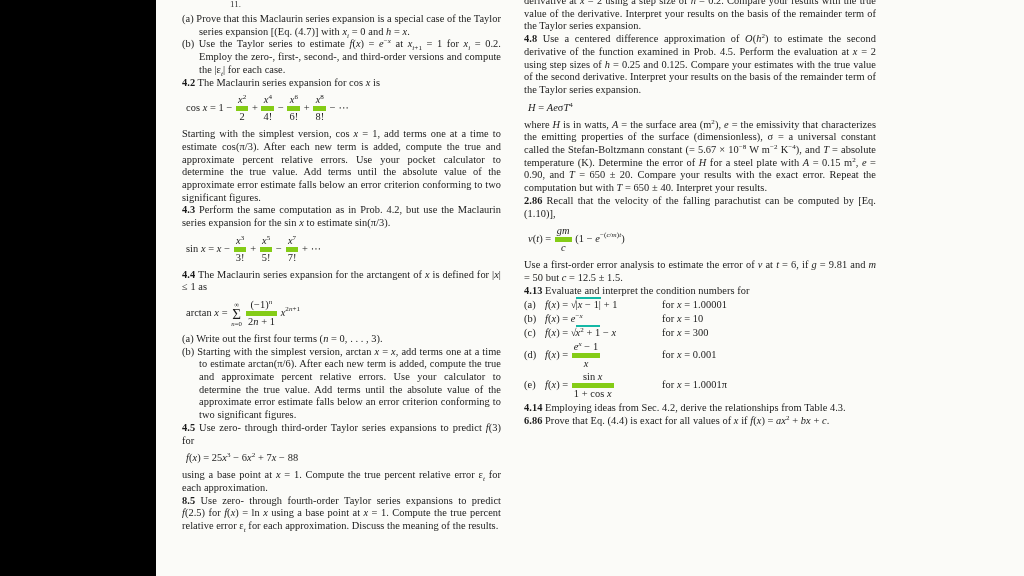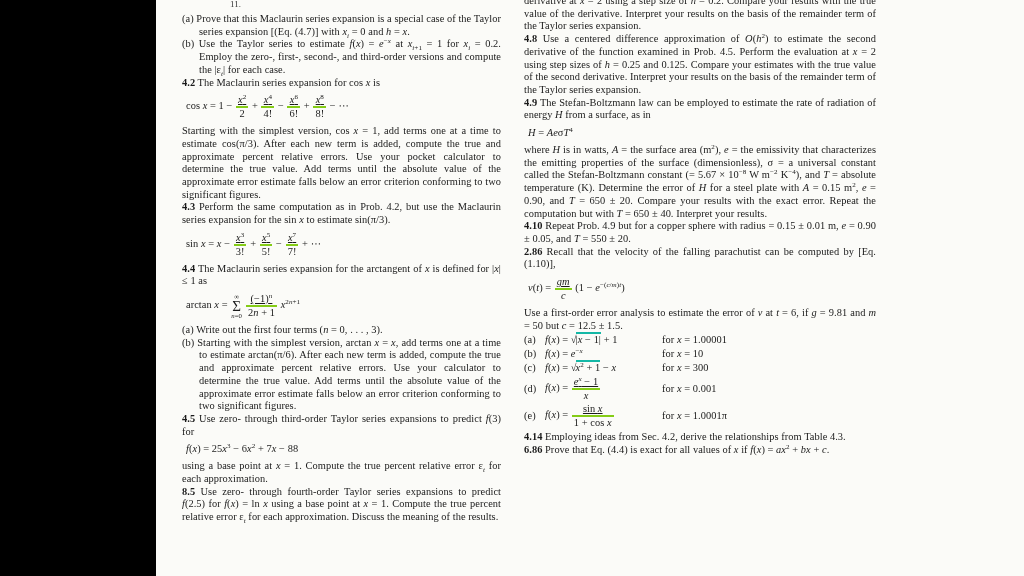--- a/index.html
+++ b/index.html
@@ -22,21 +22,21 @@
     text-align: justify; letter-spacing: 0.05px;
   }
   .col-left  { left: 26px;  top: 13px; width: 319px; }
   .col-right { left: 368px; top: -5px; width: 352px; }
   .para { margin: 0; }
   .sub { padding-left: 17px; text-indent: -17px; }
   .pnum { font-weight: bold; }
   .eq { margin: 5px 0 5px 4px; text-align: left; line-height: 1.15; }
   sup, sub { font-size: 68%; line-height: 0; }
   .fr { display: inline-block; vertical-align: middle; text-align: center; margin: 0 1px; line-height: 1.15; }
-  .fr .nu { display: block; padding: 0 2px; border-bottom: 2px solid #84cc16; text-decoration: underline; }
+  .fr .nu { display: block; padding: 0 2px; border-bottom: 5px solid #84cc16; }
   .fr .de { display: block; padding: 0 2px; }
   .sum { display: inline-block; vertical-align: middle; text-align: center; margin: 0 3px 0 1px; }
   .sum .lim { display: block; font-size: 6.8px; line-height: 7px; }
   .sum .sig { display: block; font-size: 15px; line-height: 12px; }
   .ov { border-top: 2px solid #14b8a6; }
   .rad { margin-right: -1px; }
   .condlist { margin: 2px 0; }
   .crow { display: flex; align-items: center; min-height: 13px; margin: 1px 0; text-align: left; }
   .crl { flex: 0 0 21px; }
   .crf { flex: 0 0 117px; }
@@ -60,27 +60,26 @@
       <p class="para sub"><span class="lbl">(a)</span> Write out the first four terms (<i>n</i> = 0, . . . , 3).</p>
       <p class="para sub"><span class="lbl">(b)</span> Starting with the simplest version, arctan <i>x</i> = <i>x</i>, add terms one at a time to estimate arctan(π/6). After each new term is added, compute the true and approximate percent relative errors. Use your calculator to determine the true value. Add terms until the absolute value of the approximate error estimate falls below an error criterion conforming to two significant figures.</p>
       <p class="para"><b class="pnum">4.5</b> Use zero- through third-order Taylor series expansions to predict <i>f</i>(3) for</p>
       <div class="eq"><i>f</i>(<i>x</i>) = 25<i>x</i><sup>3</sup> − 6<i>x</i><sup>2</sup> + 7<i>x</i> − 88</div>
       <p class="para">using a base point at <i>x</i> = 1. Compute the true percent relative error ε<sub><i>t</i></sub> for each approximation.</p>
       <p class="para"><b class="pnum">8.5</b> Use zero- through fourth-order Taylor series expansions to predict <i>f</i>(2.5) for <i>f</i>(<i>x</i>) = ln <i>x</i> using a base point at <i>x</i> = 1. Compute the true percent relative error ε<sub><i>t</i></sub> for each approximation. Discuss the meaning of the results.</p>
     </div>
   <div class="col col-right">
       <p class="para">derivative at <i>x</i> = 2 using a step size of <i>h</i> = 0.2. Compare your results with the true value of the derivative. Interpret your results on the basis of the remainder term of the Taylor series expansion.</p>
       <p class="para"><b class="pnum">4.8</b> Use a centered difference approximation of <i>O</i>(<i>h</i><sup>2</sup>) to estimate the second derivative of the function examined in Prob. 4.5. Perform the evaluation at <i>x</i> = 2 using step sizes of <i>h</i> = 0.25 and 0.125. Compare your estimates with the true value of the second derivative. Interpret your results on the basis of the remainder term of the Taylor series expansion.</p>
-      <p class="para"><b class="pnum">4.9</b> The Stefan-Boltzmann law can be employed to estimate the rate of radiation of energy <i>H</i> from a surface, as in</p>
       <div class="eq"><i>H</i> = <i>Ae</i>σ<i>T</i><sup>4</sup></div>
       <p class="para">where <i>H</i> is in watts, <i>A</i> = the surface area (m<sup>2</sup>), <i>e</i> = the emissivity that characterizes the emitting properties of the surface (dimensionless), σ = a universal constant called the Stefan-Boltzmann constant (= 5.67 × 10<sup>−8</sup> W m<sup>−2</sup> K<sup>−4</sup>), and <i>T</i> = absolute temperature (K). Determine the error of <i>H</i> for a steel plate with <i>A</i> = 0.15 m<sup>2</sup>, <i>e</i> = 0.90, and <i>T</i> = 650 ± 20. Compare your results with the exact error. Repeat the computation but with <i>T</i> = 650 ± 40. Interpret your results.</p>
-      <p class="para"><b class="pnum">4.10</b> Repeat Prob. 4.9 but for a copper sphere with radius = 0.15 ± 0.01 m, <i>e</i> = 0.90 ± 0.05, and <i>T</i> = 550 ± 20.</p>
       <p class="para"><b class="pnum">2.86</b> Recall that the velocity of the falling parachutist can be computed by [Eq. (1.10)],</p>
       <div class="eq"><i>v</i>(<i>t</i>) = <span class="fr"><span class="nu"><i>gm</i></span><span class="de"><i>c</i></span></span> (1 − <i>e</i><sup>−(<i>c</i>/<i>m</i>)<i>t</i></sup>)</div>
       <p class="para">Use a first-order error analysis to estimate the error of <i>v</i> at <i>t</i> = 6, if <i>g</i> = 9.81 and <i>m</i> = 50 but <i>c</i> = 12.5 ± 1.5.</p>
+      <p class="para"><b class="pnum">4.13</b> Evaluate and interpret the condition numbers for</p>
       <div class="condlist">
         <div class="crow">
           <span class="crl">(a)</span>
           <span class="crf"><i>f</i>(<i>x</i>) = <span class="rad">√</span><span class="ov">|<i>x</i> − 1|</span> + 1</span>
           <span class="crc">for <i>x</i> = 1.00001</span>
         </div>
         <div class="crow">
           <span class="crl">(b)</span>
           <span class="crf"><i>f</i>(<i>x</i>) = <i>e</i><sup>−<i>x</i></sup></span>
           <span class="crc">for <i>x</i> = 10</span>

